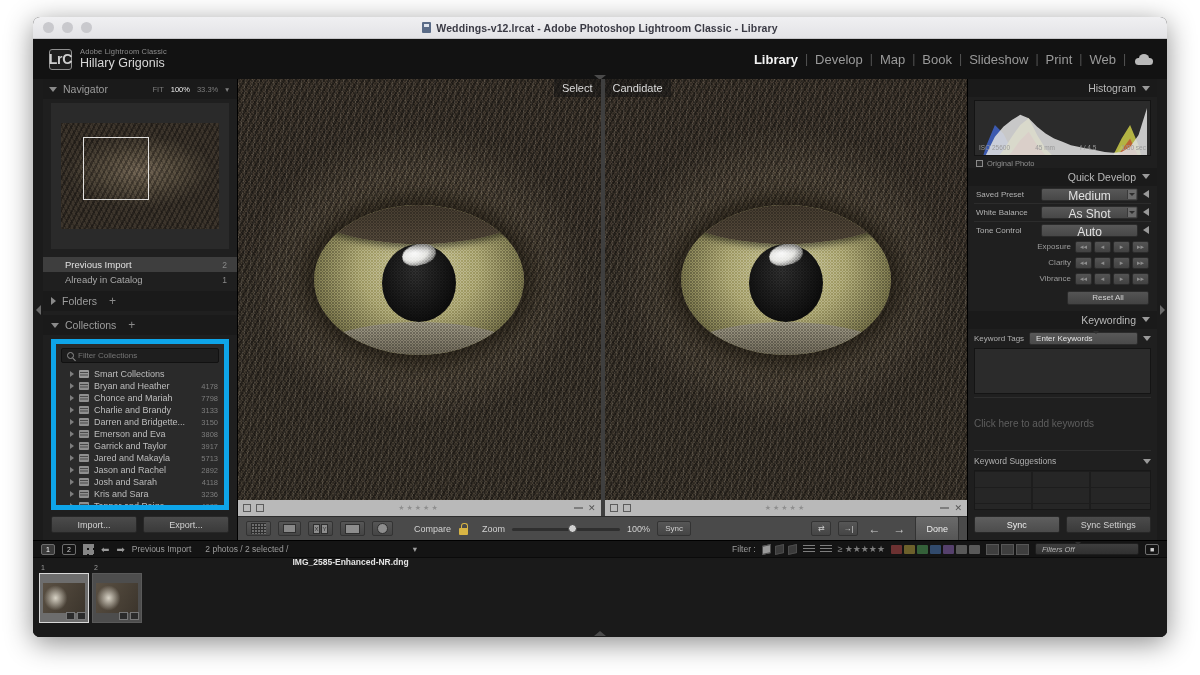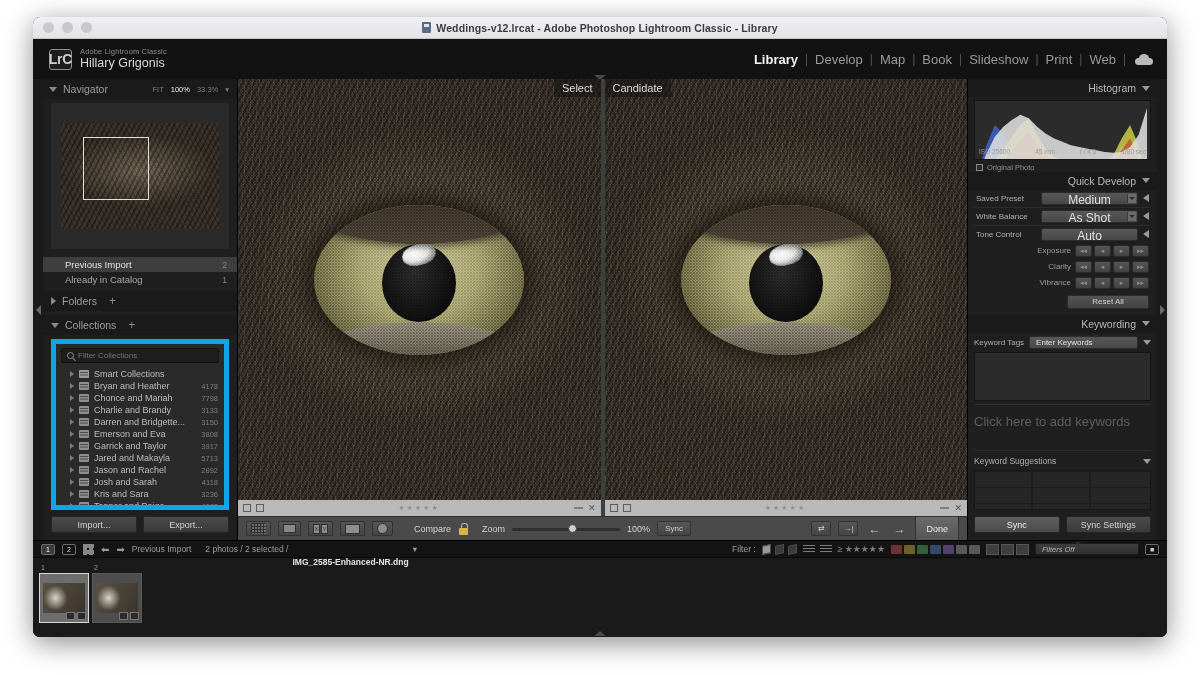--- a/index.html
+++ b/index.html
@@ -419,22 +419,22 @@
   .kw-input {
     flex: 1; height: 13px; background: linear-gradient(#585858,#4a4a4a);
     border: 1px solid #2b2b2b; border-radius: 2px;
     color: #e2e2e2; font-size: 8px; display:flex; align-items:center; padding-left: 6px;
     position: relative;
   }
   .kw-area {
     margin: 0 6px; height: 62px; background: #2b2b2b; border: 1px solid #141414;
   }
   .kw-placeholder {
-    margin: 3px 6px 0 6px; font-size: 13px; color: #5e5e5e;
-    border-top: 1px solid #2e2e2e; padding-top: 9px;
+    margin: 3px 6px 0 6px; font-size: 10px; color: #5e5e5e;
+    border-top: 1px solid #2e2e2e; padding-top: 20px;
   }
   .kw-sugg-head {
     display:flex; align-items:center; justify-content:space-between;
     margin: 21px 6px 0 6px; font-size: 8.5px; color: #b0b0b0;
     border-top: 1px solid #2e2e2e; padding-top: 5px;
   }
   .kw-grid {
     margin: 4px 6px 0 6px; flex: 1; min-height: 40px;
     background: #262626; border: 1px solid #181818;
     background-image:

